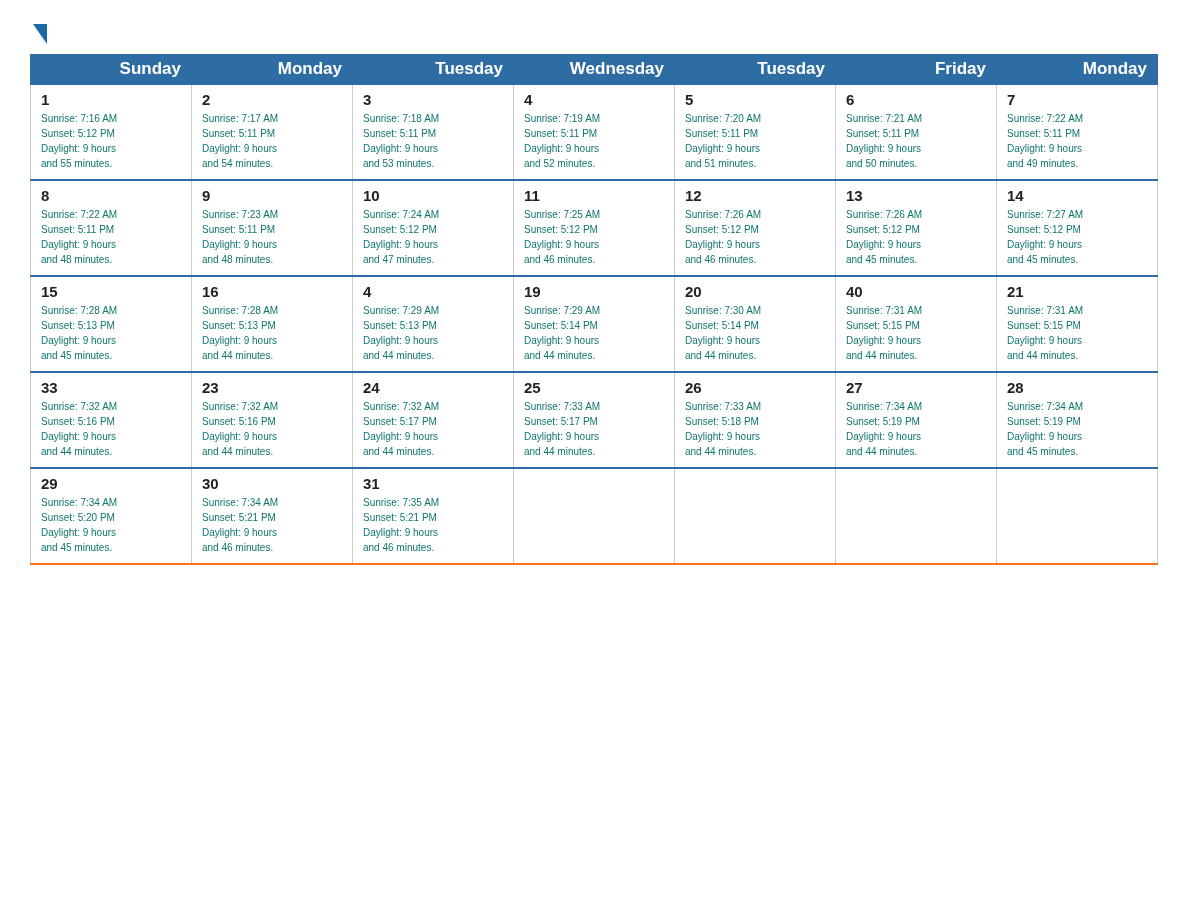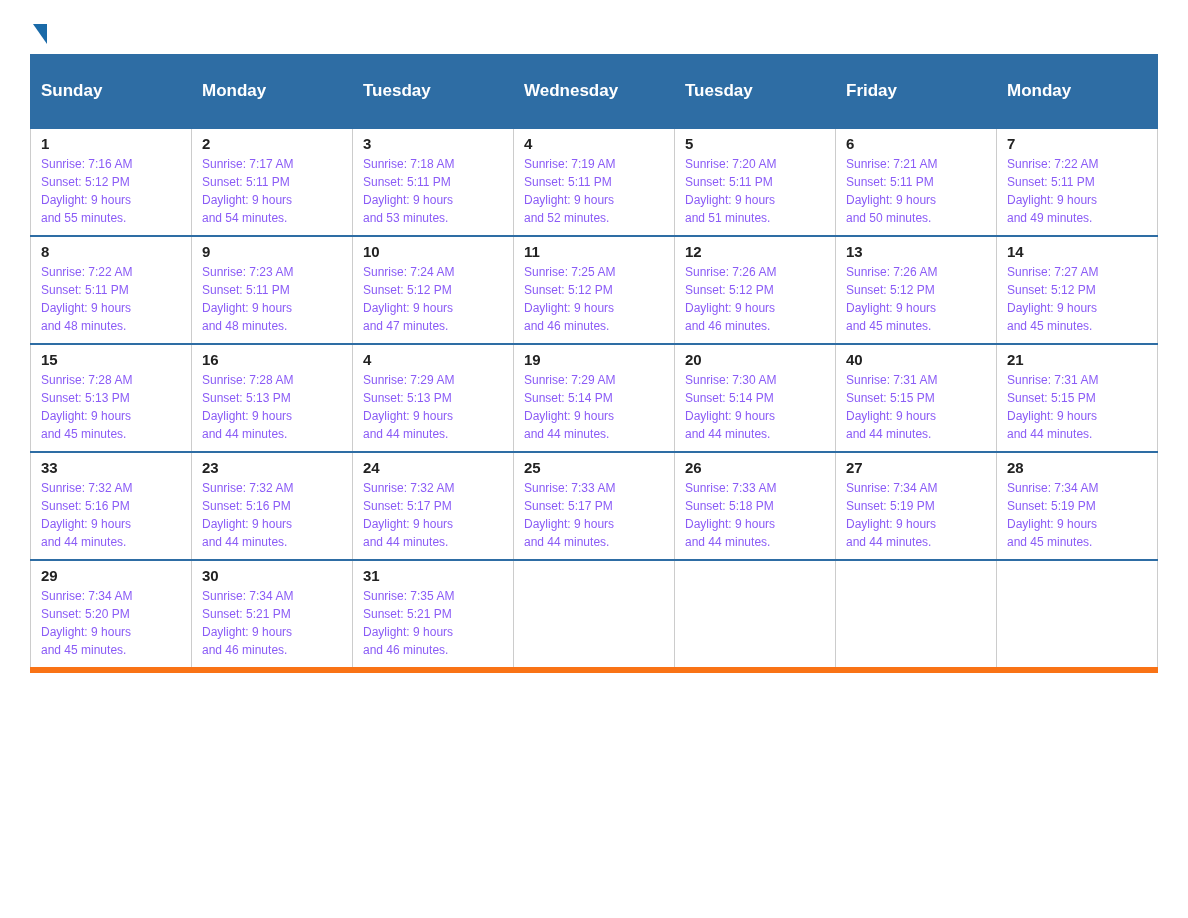--- a/index.html
+++ b/index.html
@@ -60,51 +60,51 @@
     }
     .calendar {
       width: 100%;
       border-collapse: collapse;
     }
     .calendar th {
       background: #2e6da4;
       color: #fff;
       font-size: 17px;
       font-weight: bold;
-      padding: 26px 10px;
-      text-align: left;
+      padding: 4px 10px;
+      text-align: right;
       border: 1px solid #2e6da4;
     }
     .calendar td {
       vertical-align: top;
       padding: 6px 10px 8px 10px;
       border: 1px solid #ccc;
       width: 14.28%;
       font-size: 13px;
       color: #333;
       min-height: 90px;
       background: #fff;
     }
     .calendar tr:last-child td {
-      border-bottom: 6px solid #f97316;
+      border-bottom: 2px solid #f97316;
       border-radius: 21px;
     }
     .calendar tr td:first-child {
       border-left: 1px solid #ccc;
     }
     .day-number {
       font-size: 15px;
       font-weight: bold;
       color: #222;
       margin-bottom: 3px;
       display: block;
     }
     .day-info {
-      font-size: 12px;
-      color: #8b5cf6;
+      font-size: 10px;
+      color: #0f766e;
       line-height: 1.5;
     }
     .week-row td {
       border-top: 2px solid #2e6da4;
     }
     .empty-cell {
       background: #fff;
     }
   </style>
 </head>

